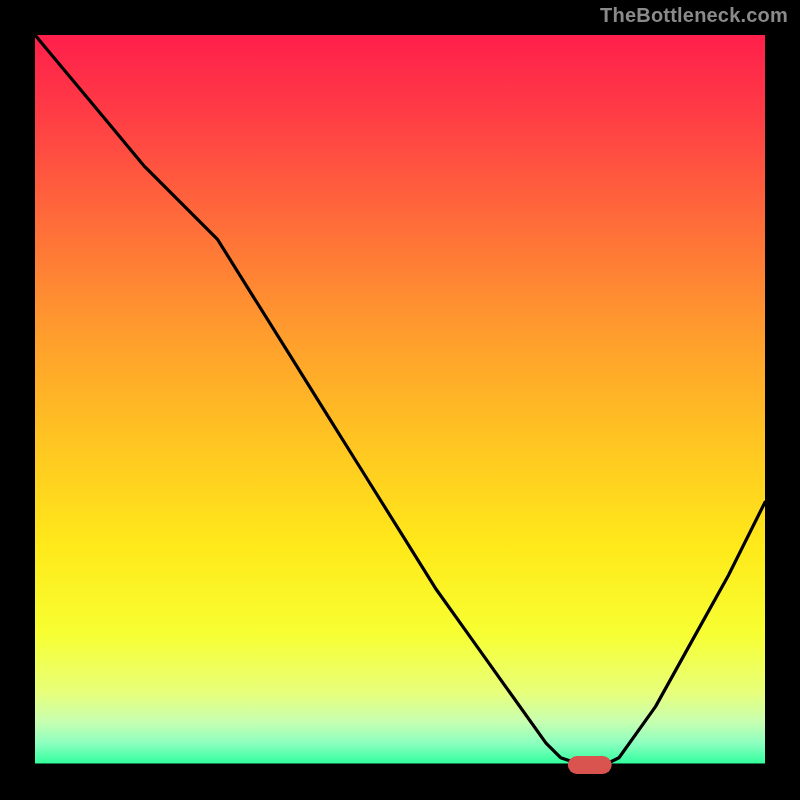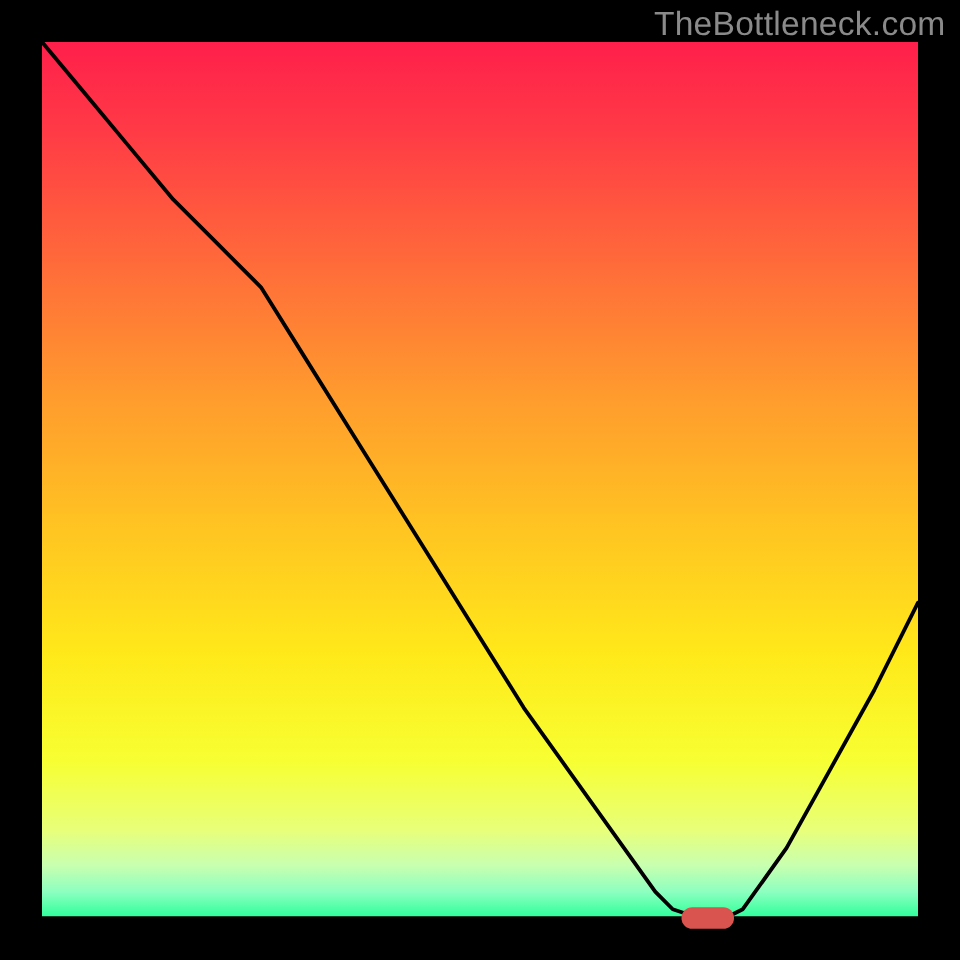--- a/index.html
+++ b/index.html
@@ -16,22 +16,22 @@
     top: 0;
     width: 800px;
     height: 800px;
     background: #000;
   }
   .watermark {
     position: absolute;
     top: 4px;
     right: 12px;
     font-family: Arial, Helvetica, sans-serif;
-    font-size: 28px;
-    font-weight: 400;
+    font-size: 20px;
+    font-weight: 700;
     color: #8a8a8a;
     letter-spacing: 0.2px;
     user-select: none;
   }
   svg {
     position: absolute;
     left: 0;
     top: 0;
   }
 </style>

